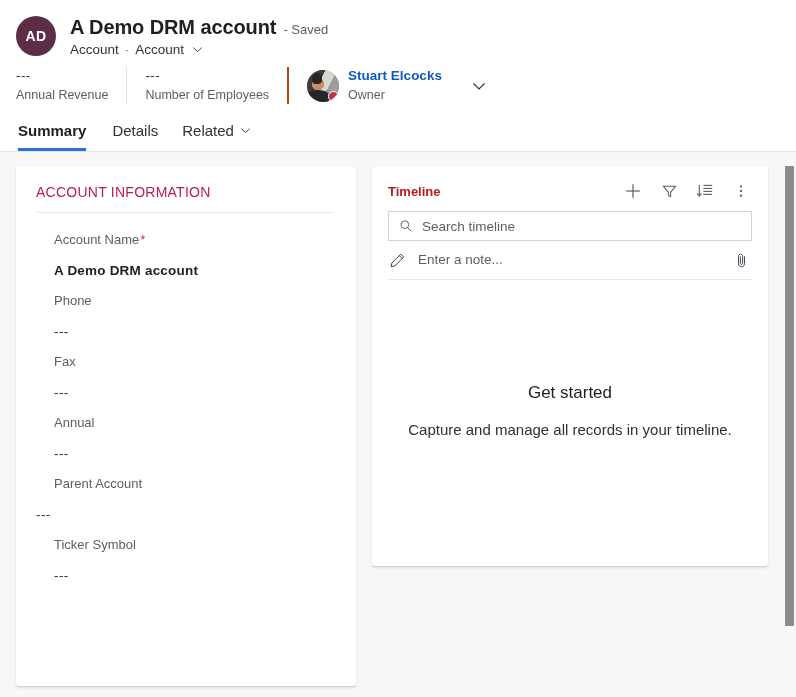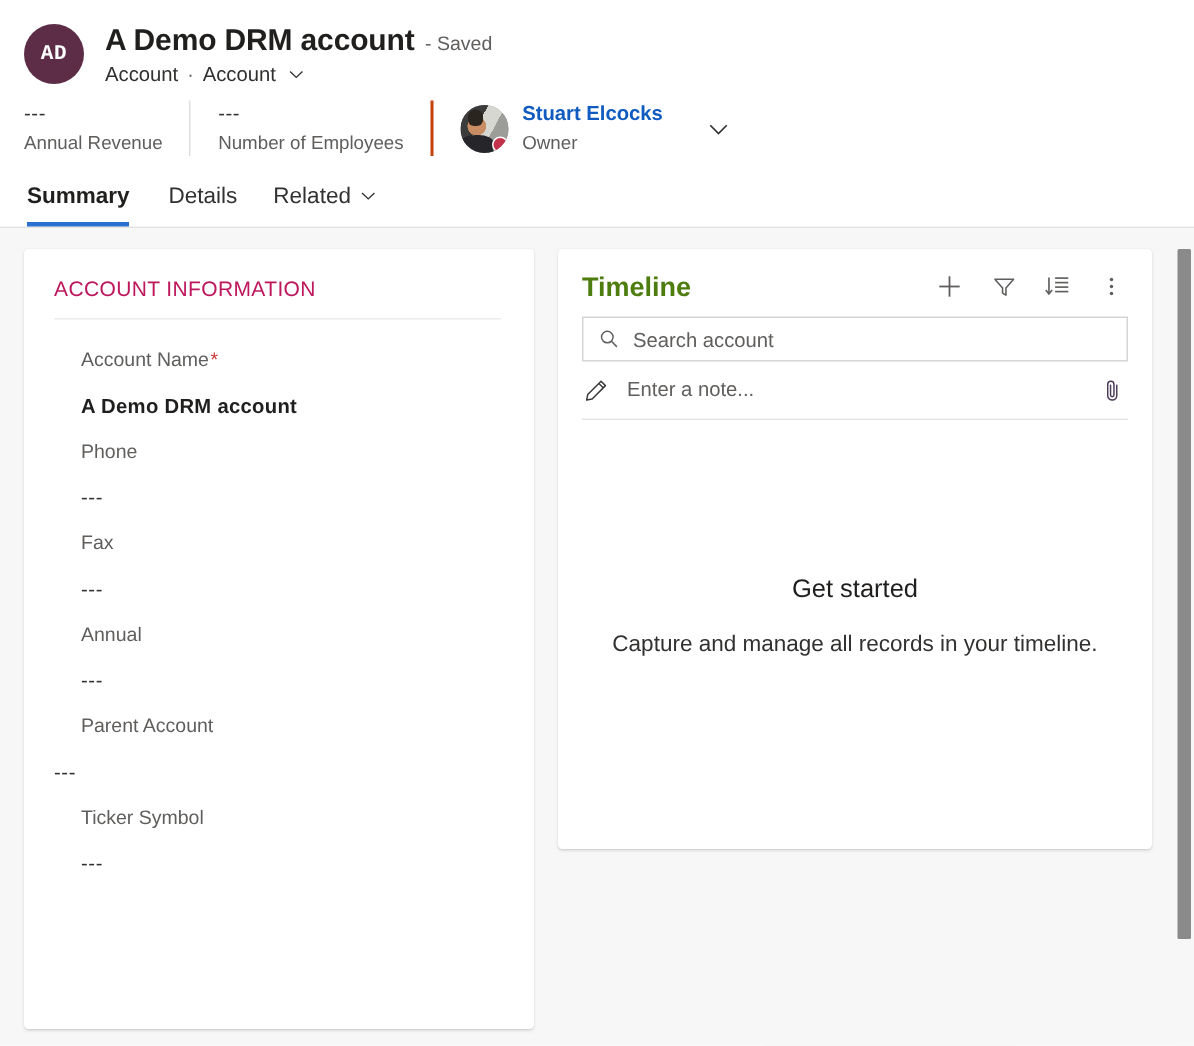--- a/index.html
+++ b/index.html
@@ -47,21 +47,20 @@
     background: #5d2d48;
     color: #ffffff;
     display: flex;
     align-items: center;
     justify-content: center;
     font-size: 14px;
     font-weight: 600;
     letter-spacing: 0.5px;
     flex: 0 0 auto;
     margin-top: 2px;
-    font-family: Liberation Mono, monospace;
   }
 
   .record-titles {
     margin-left: 14px;
     padding-top: 0px;
   }
 
   .title-row {
     display: flex;
     align-items: baseline;
@@ -331,23 +330,23 @@
   }
 
   .timeline-head {
     display: flex;
     align-items: center;
     justify-content: space-between;
     padding: 0 0 9px 0;
   }
 
   .timeline-title {
-    font-size: 18px;
+    font-size: 13px;
     font-weight: 600;
-    color: #4d7c0f;
+    color: #b91c1c;
   }
 
   .timeline-actions {
     display: flex;
     align-items: center;
     gap: 14px;
   }
 
   .ticon {
     width: 22px;
@@ -588,21 +587,21 @@
         </div>
       </div>
 
       <div class="search-box">
         <span>
           <svg width="14" height="14" viewBox="0 0 16 16" fill="none">
             <circle cx="6.7" cy="6.5" r="4.4" stroke="#605e5c" stroke-width="1.1" fill="none"></circle>
             <path d="M9.9 9.8L14 14" stroke="#605e5c" stroke-width="1.1"></path>
           </svg>
         </span>
-        <span class="search-placeholder">Search account</span>
+        <span class="search-placeholder">Search timeline</span>
       </div>
 
       <div class="note-row">
         <span>
           <svg width="17" height="17" viewBox="0 0 18 18" fill="none">
             <path d="M12.4 2.3L15.5 5.4L6.1 14.8L2.2 15.6L3.0 11.7L12.4 2.3Z" stroke="#3b3a39" stroke-width="1.05" fill="none" stroke-linejoin="round"></path>
             <path d="M10.9 3.9L13.9 6.9" stroke="#3b3a39" stroke-width="1.05"></path>
           </svg>
         </span>
         <span class="note-placeholder">Enter a note...</span>

